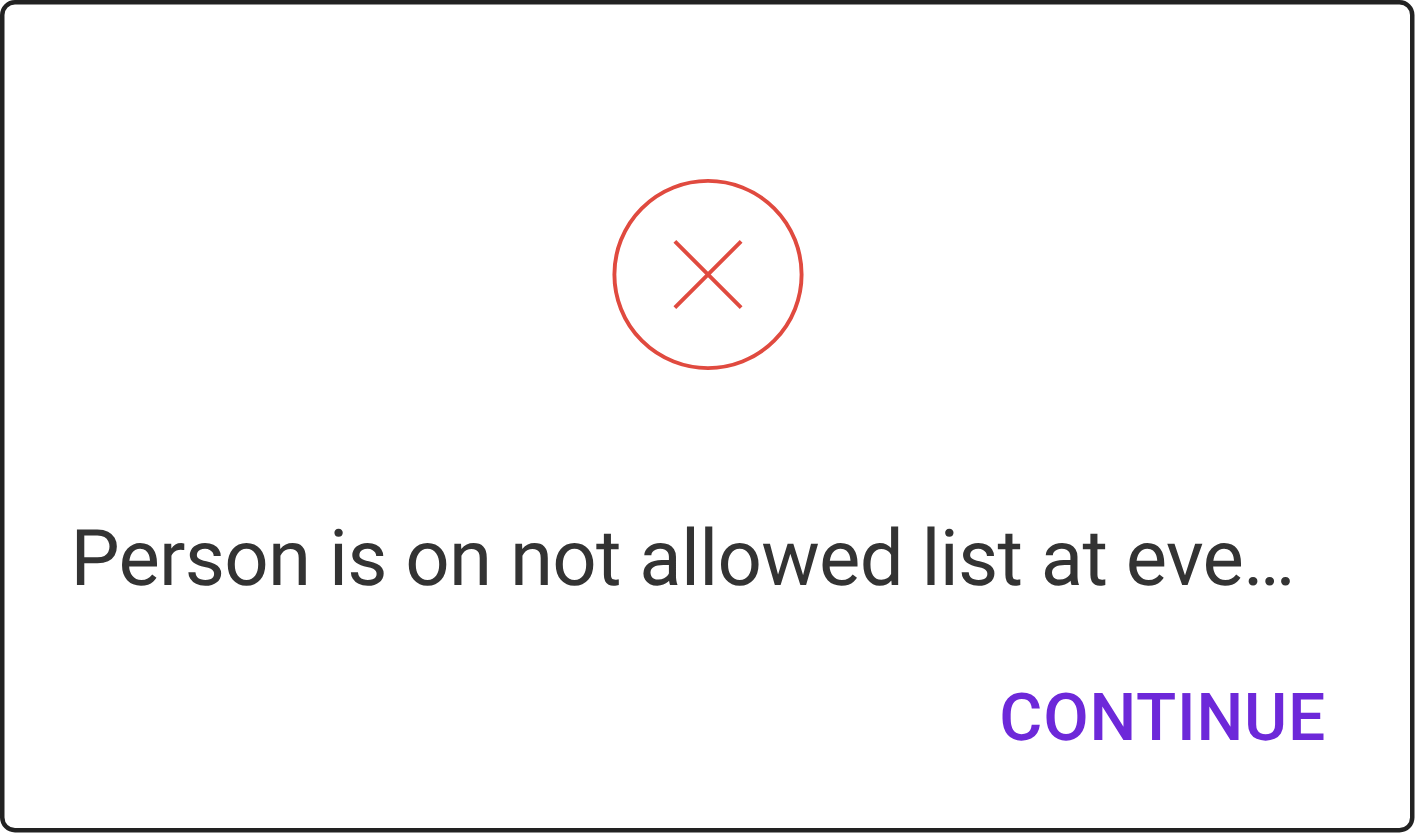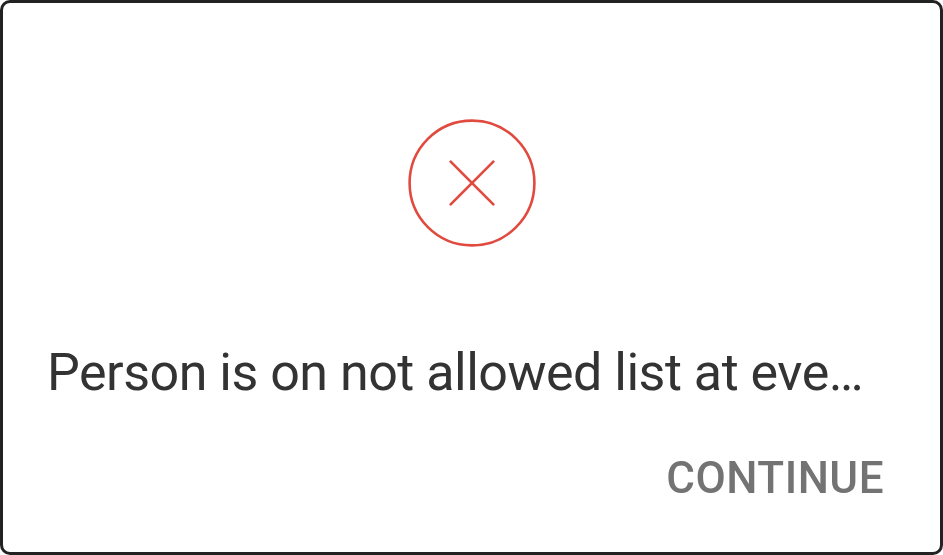--- a/index.html
+++ b/index.html
@@ -50,21 +50,21 @@
       right: 52px;
       bottom: 40px;
     }
     .continue-btn {
       background: none;
       border: none;
       font-family: inherit;
       font-size: 44px;
       font-weight: 500;
       letter-spacing: 0.5px;
-      color: #737373;
+      color: #6d28d9;
       cursor: pointer;
       padding: 8px 4px;
     }
   </style>
 </head>
 <body>
 
 <div class="dialog">
   <div class="icon-wrap">
     <svg class="error-circle" viewBox="0 0 100 100">

